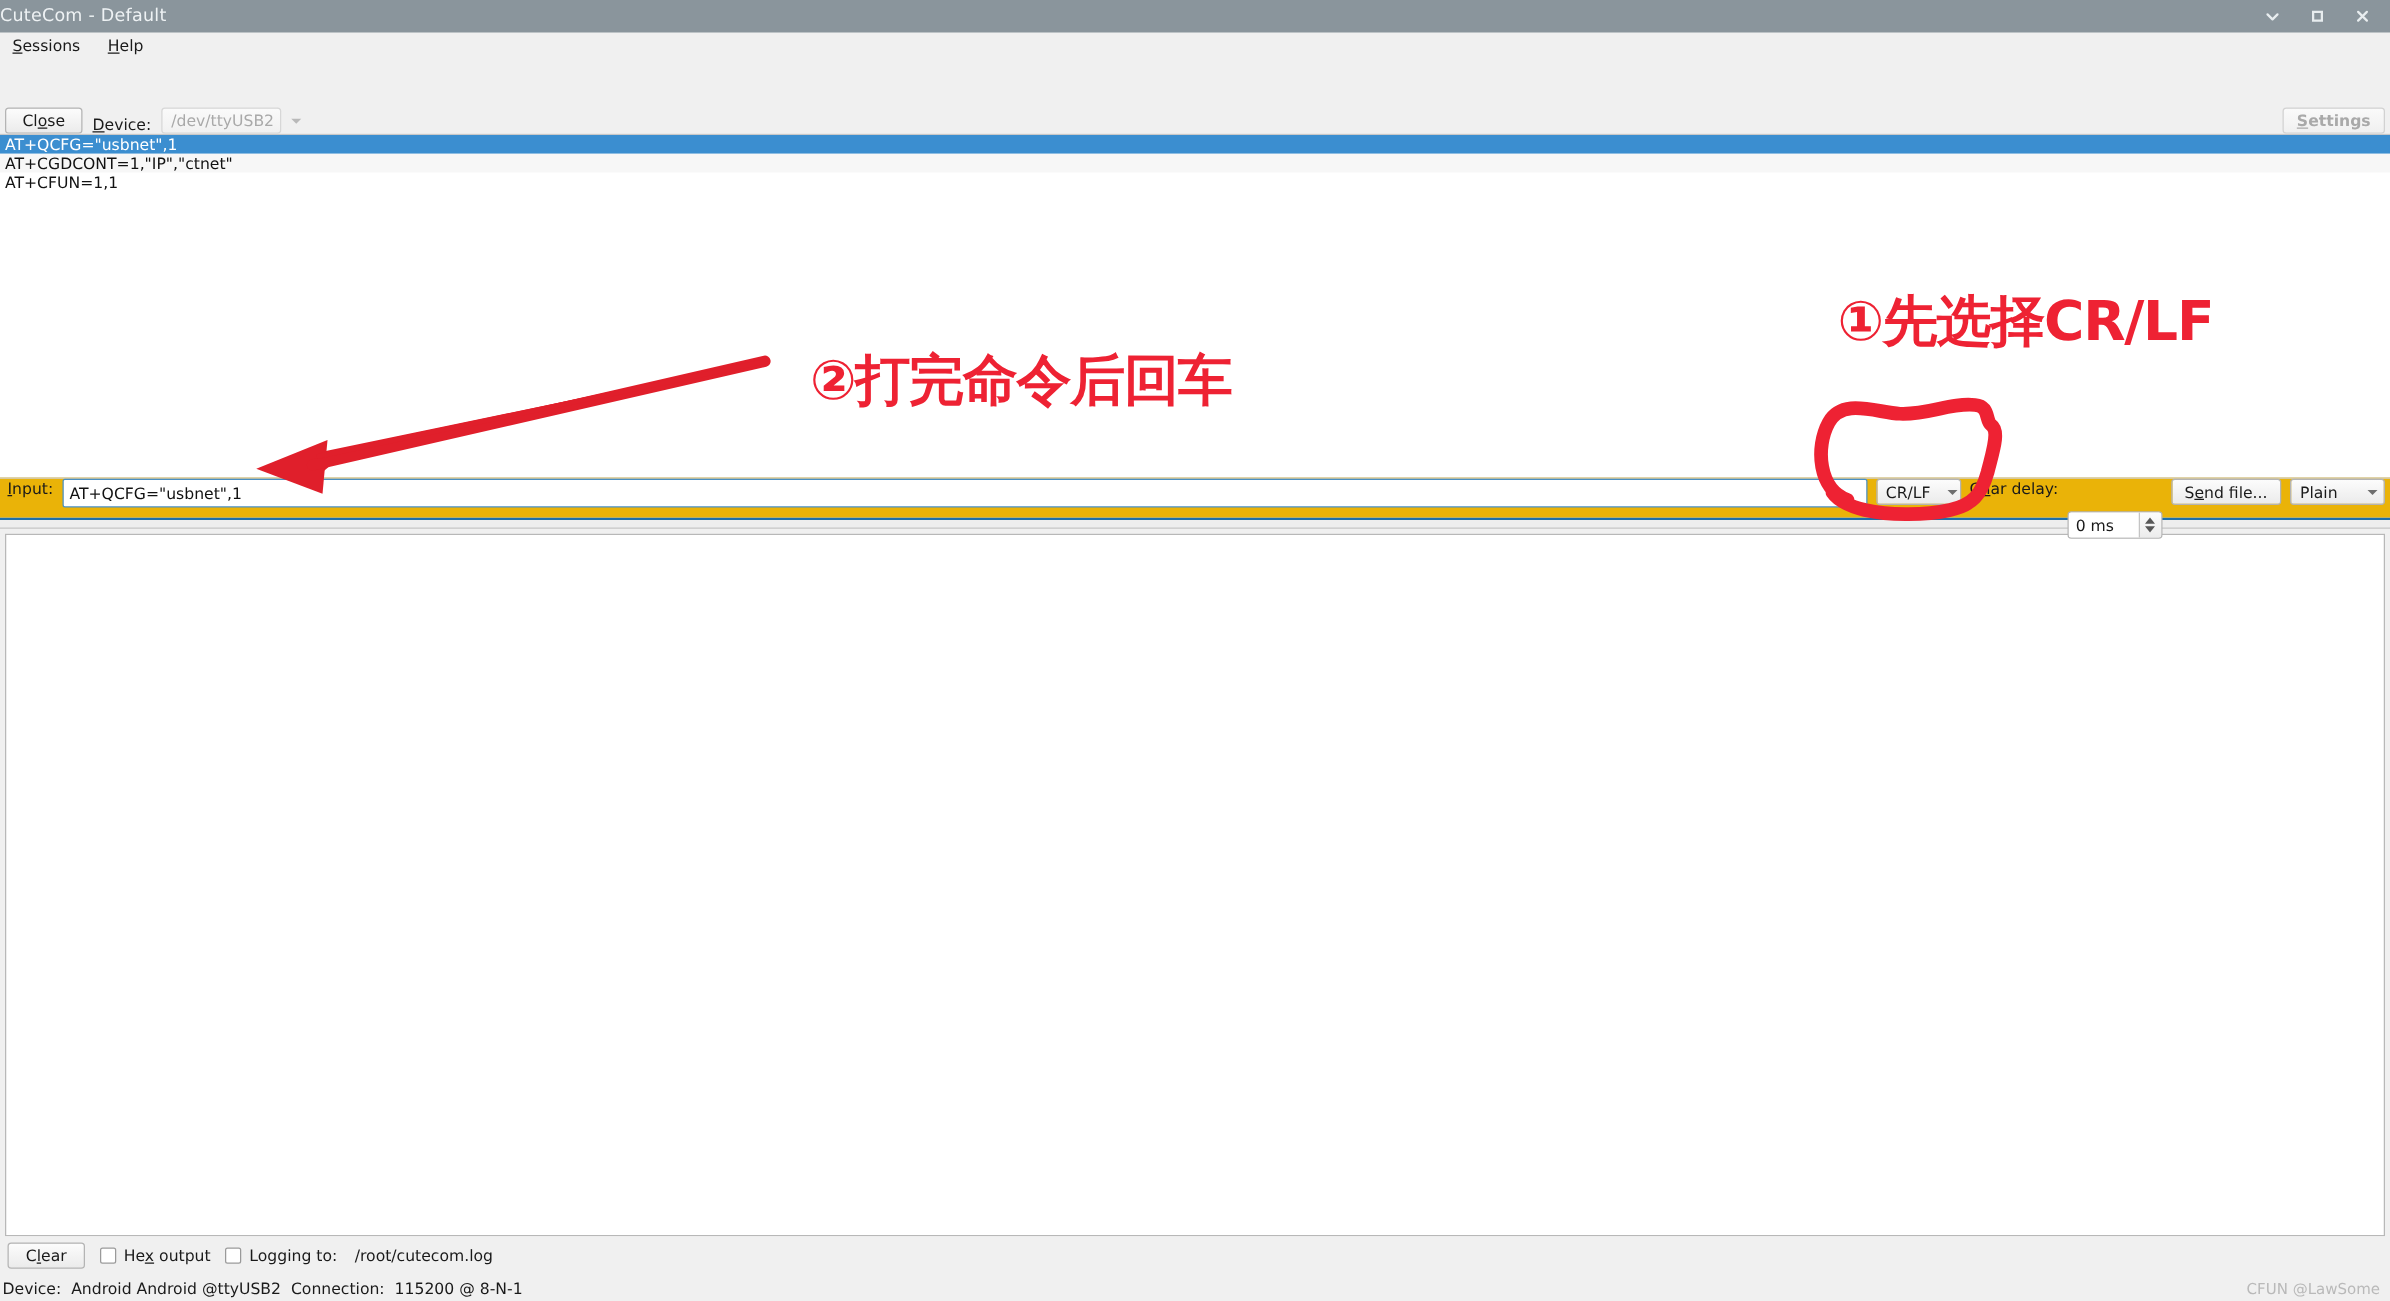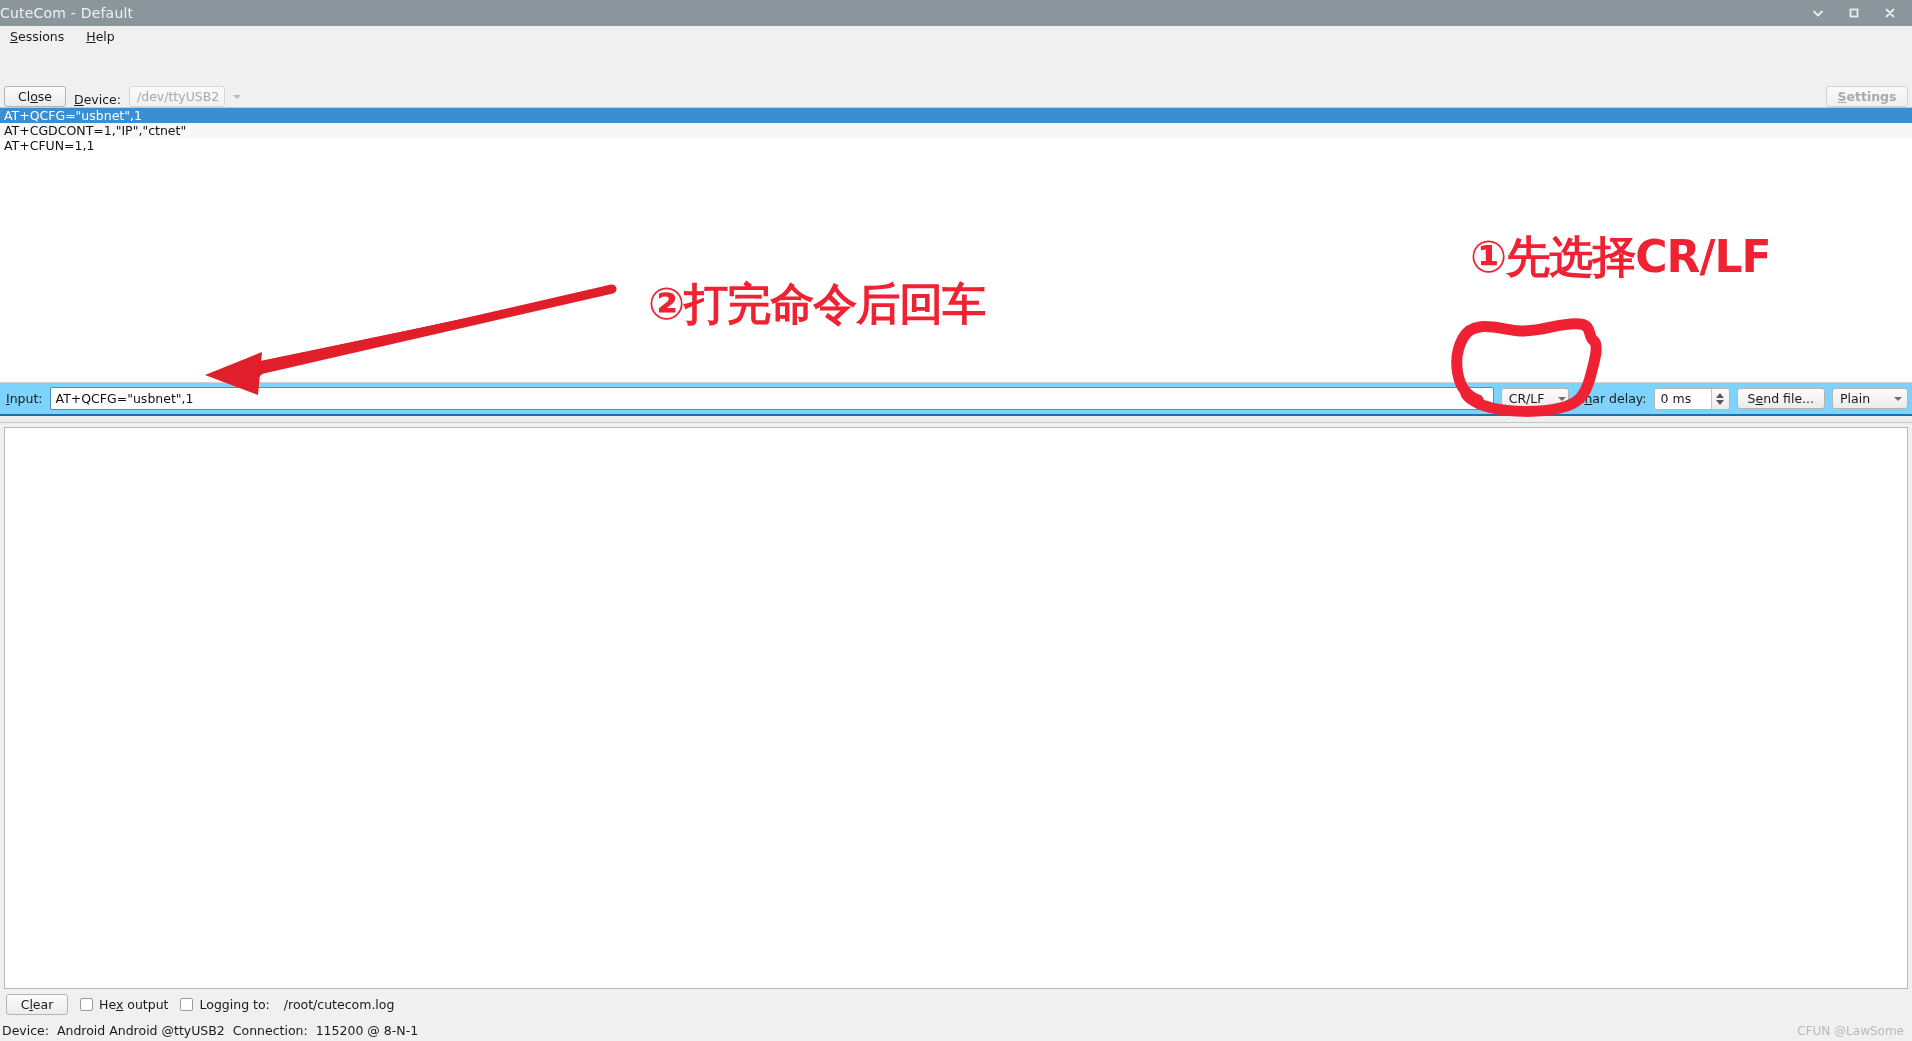--- a/index.html
+++ b/index.html
@@ -159,23 +159,23 @@
     white-space: pre;
     font-family: "DejaVu Sans", "Liberation Sans", sans-serif;
   }
   .row.alt { background: #f7f7f7; }
   .row.selected { background: #3b8ed0; color: #ffffff; }
 
   
   .inputrow {
     flex: 0 0 32px;
     height: 32px;
-    background: #7dd3fc;
-    display: flex;
-    align-items: center;
+    background: #eab308;
+    display: flex;
+    align-items: flex-start;
     gap: 7px;
     padding: 0 4px 0 4px;
     border-top: 1px solid #cfcfcf;
     position: relative;
   }
   .input-label { font-size: 12.5px; color: #1a1a1a; white-space: nowrap; margin-left: 2px; }
   .textinput {
     flex: 1 1 auto;
     height: 23px;
     background: #ffffff;
@@ -191,20 +191,21 @@
   }
   .lineend-combo { width: 68px; }
   .spin {
     display: inline-flex;
     align-items: stretch;
     border: 1px solid #b4b4b4;
     border-radius: 3px;
     background: #ffffff;
     height: 22px;
     overflow: hidden;
+    margin-top: 26px;
   }
   .spin-val {
     width: 56px;
     display: flex;
     align-items: center;
     padding-left: 6px;
     font-size: 12.5px;
     color: #1a1a1a;
     background: #ffffff;
   }

